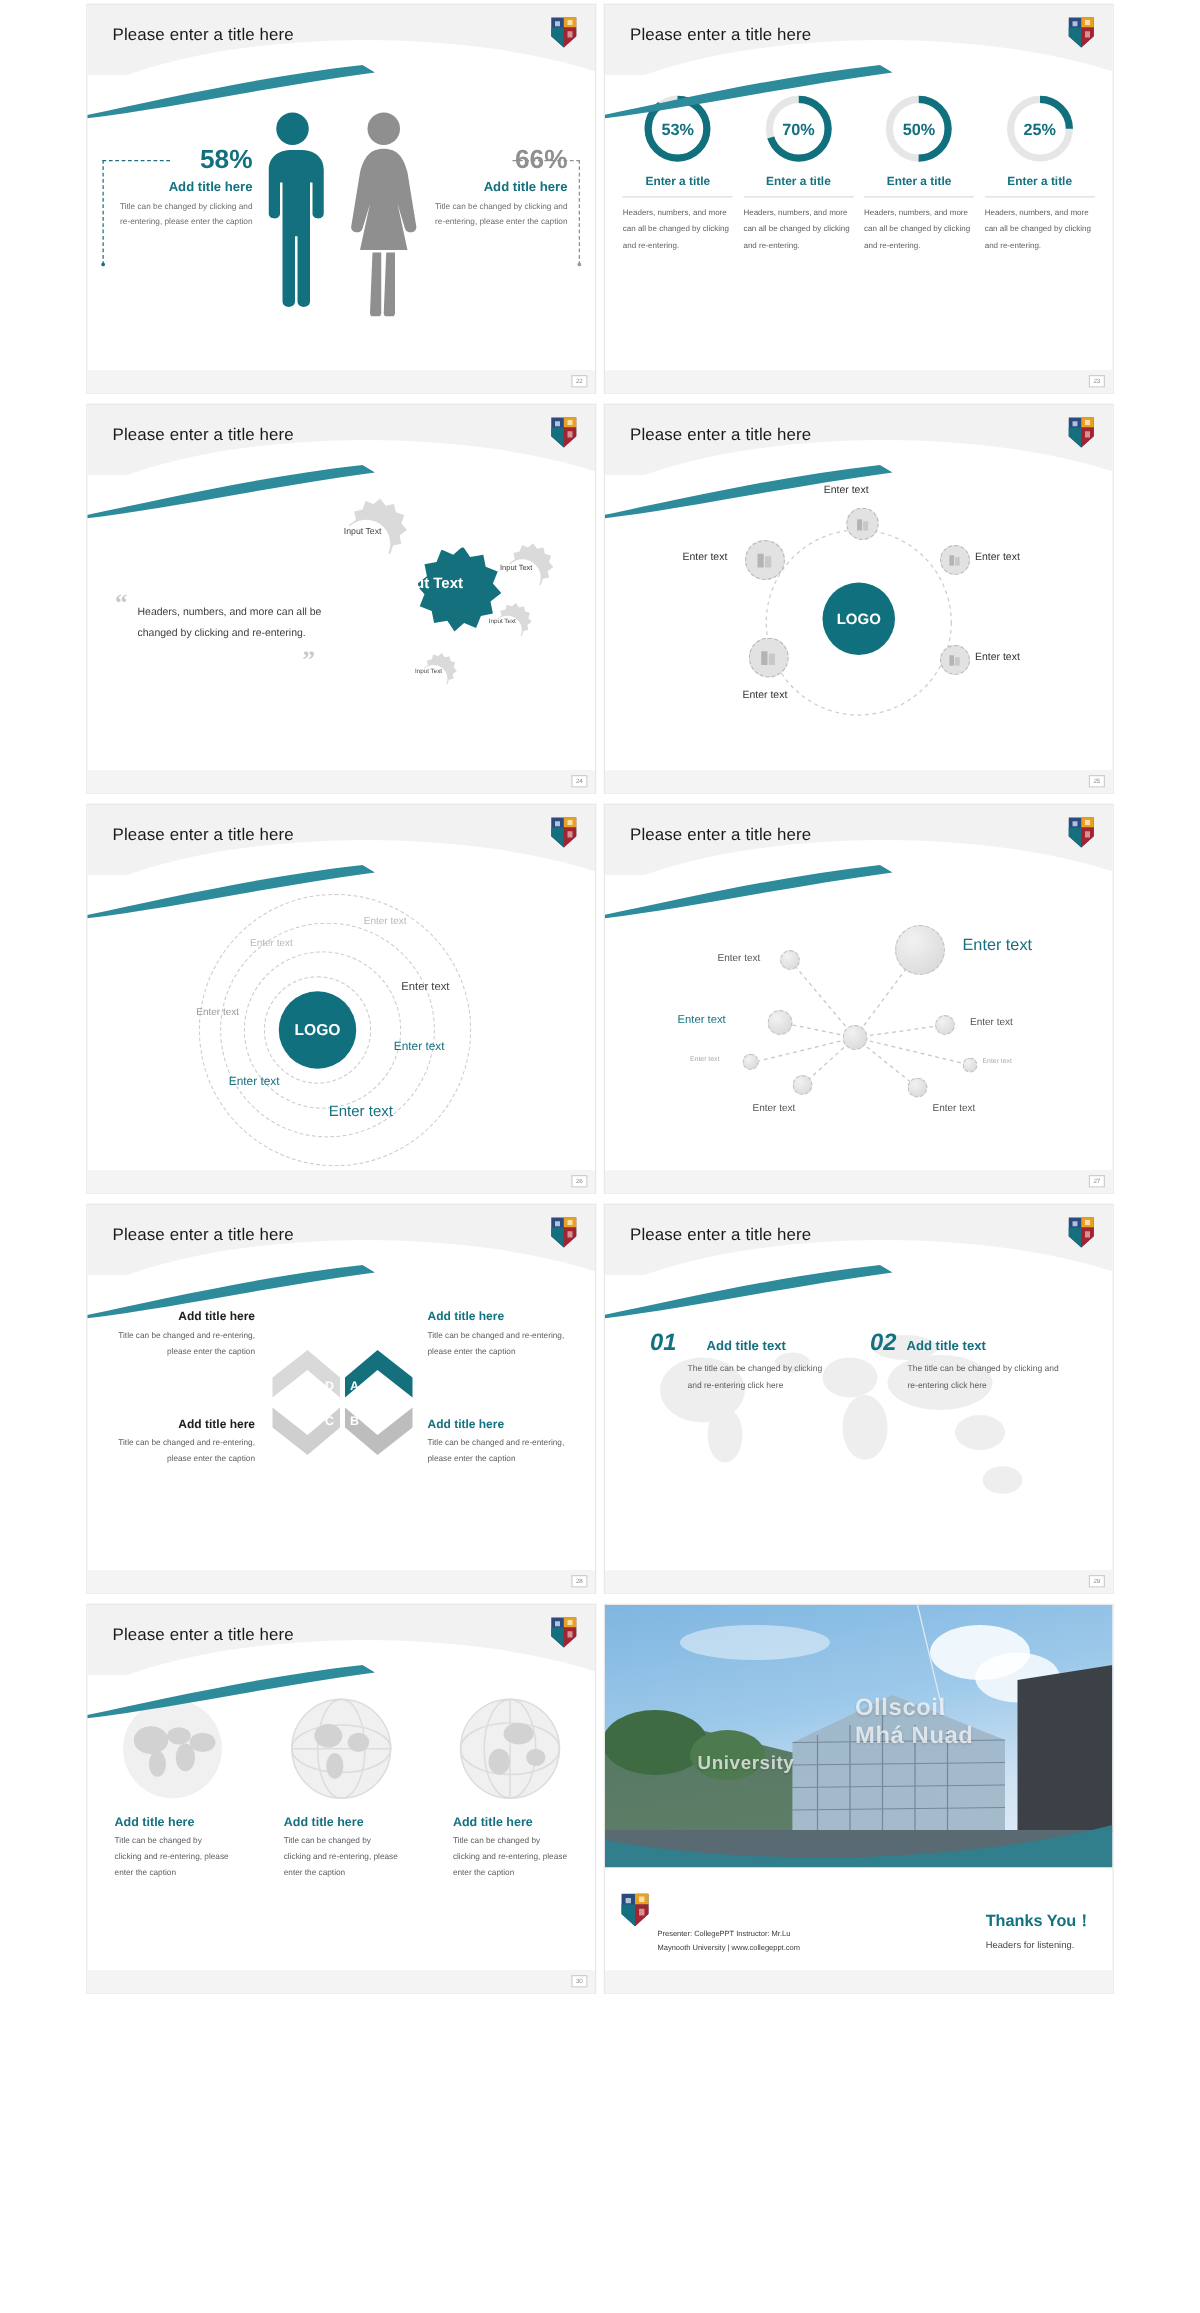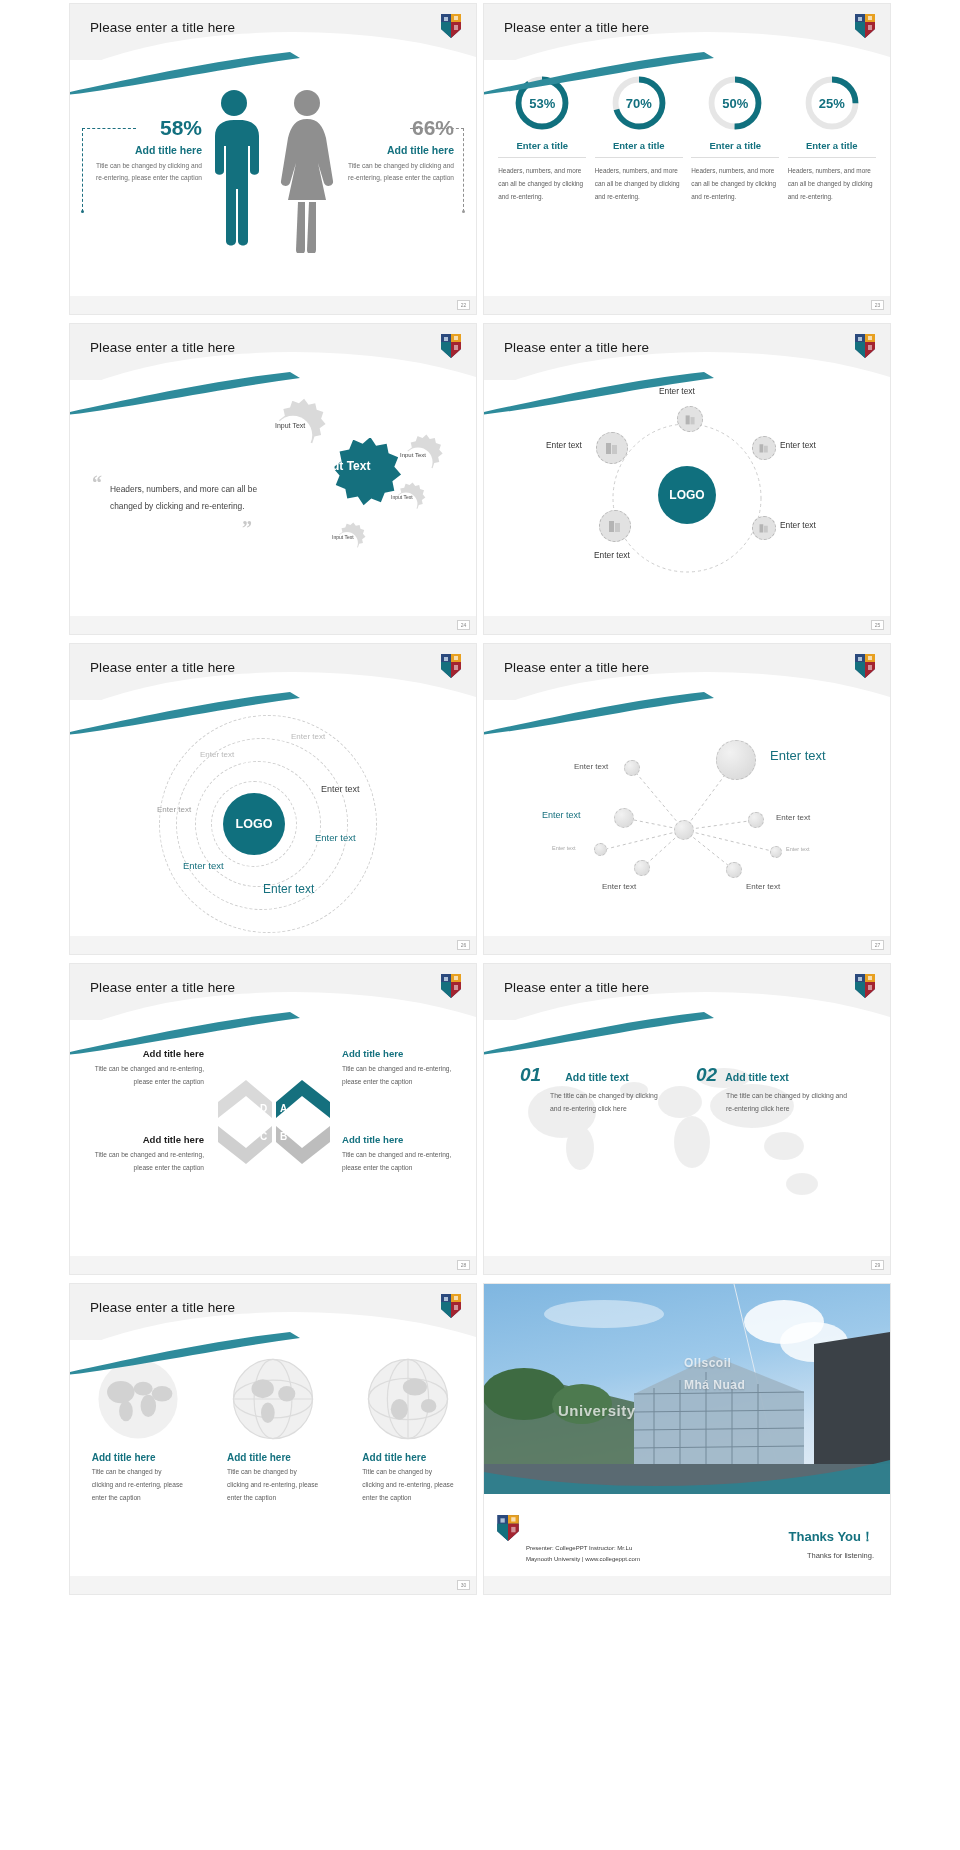--- a/index.html
+++ b/index.html
@@ -149,22 +149,22 @@
   .globe-row{ display:flex; justify-content:space-around; padding-top:16px;}
   .globe{ width:92px; text-align:center;}
   .g-t{ font-size:10px; font-weight:bold; color:#14717f; text-align:left; margin-top:6px;}
   .g-p{ font-size:6.6px; color:#5e5e5e; line-height:1.95; text-align:left; margin-top:3px;}
 
   
   .photo{ position:absolute; left:0; top:0; width:100%; height:210px; overflow:hidden;}
   .sky{ position:absolute; inset:0;
      background:linear-gradient(170deg,#7fb6e0 0%, #9dc9ea 40%, #cfe2f2 70%, #e8f1f8 100%);}
   .ph-txt{ position:absolute; color:rgba(255,255,255,.72); font-weight:bold;
-     font-size:12px; letter-spacing:.5px; text-shadow:0 1px 2px rgba(0,0,0,.18);}
-  .thanks{ position:absolute; right:16px; bottom:34px; text-align:right;}
+     font-size:19px; letter-spacing:.5px; text-shadow:0 1px 2px rgba(0,0,0,.18);}
+  .thanks{ position:absolute; right:16px; bottom:34px; text-align:left;}
   .thanks h3{ color:#14717f; font-size:13px; font-weight:bold;}
   .thanks p{ font-size:7.5px; color:#4a4a4a; margin-top:5px;}
   .presenter{ position:absolute; left:42px; bottom:30px; font-size:6px; color:#3a3a3a; line-height:1.75;}
 </style>
 </head>
 <body>
 
 <div class="grid">
 
   <div class="slide">
@@ -719,19 +719,19 @@
       <path d="M14 12h4v5h-4z" fill="#fff" opacity=".5"></path>
     </svg>
 
     <div class="presenter">
       <div>Presenter: CollegePPT   Instructor: Mr.Lu</div>
       <div>Maynooth University  |  www.collegeppt.com</div>
     </div>
 
     <div class="thanks">
       <h3>Thanks You！</h3>
-      <p>Thanks for listening.</p>
+      <p>Headers for listening.</p>
     </div>
 
     <div class="footbar"></div>
   </div>
 
 </div>
 
 </body></html>

